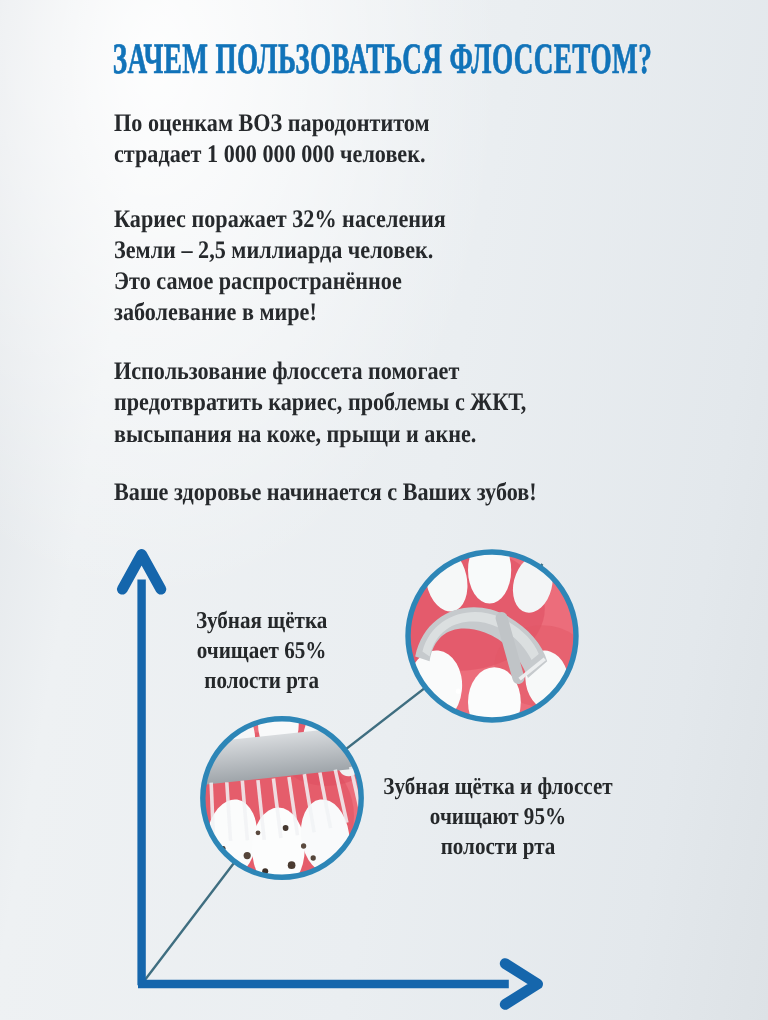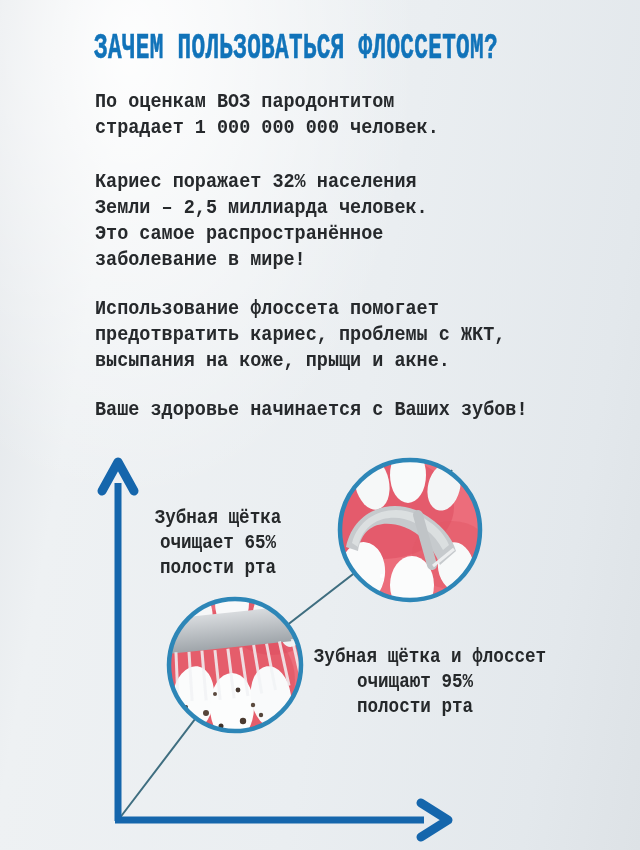--- a/index.html
+++ b/index.html
@@ -1,20 +1,20 @@
 <!DOCTYPE html>
 <html><head>
 <meta charset="utf-8">
 <style>
   html,body{margin:0;padding:0;}
   .stage{
     position:relative;
     width:640px;height:850px;
     overflow:hidden;
-    font-family:Liberation Mono, monospace;
+    font-family:Liberation Serif, serif;
     background:
       radial-gradient(ellipse at 20% 6%, rgba(255,255,255,.9) 0%, rgba(255,255,255,0) 40%),
       linear-gradient(100deg,#dfe3e7 0%,#eef1f3 18%,#eaeef1 55%,#e3e8ec 85%,#dde2e6 100%);
   }
   .title{
     position:absolute;left:94px;top:31px;
     font-size:36px;line-height:1;font-weight:bold;
     letter-spacing:.5px;white-space:nowrap;
     color:#1173b9;
     -webkit-text-stroke:.6px #1173b9;

